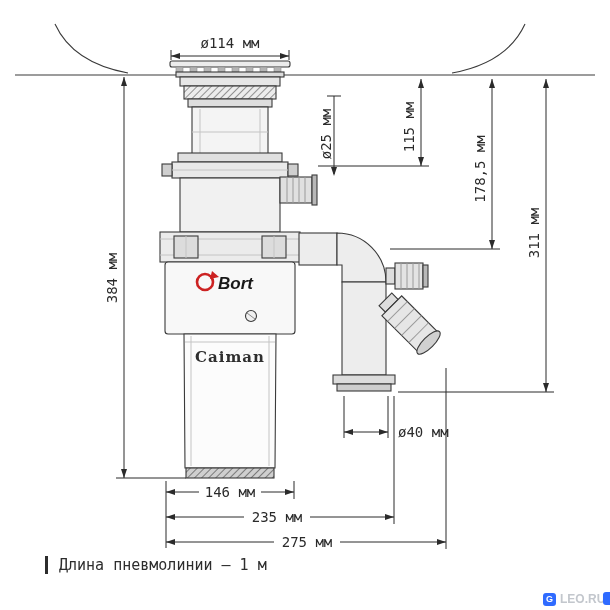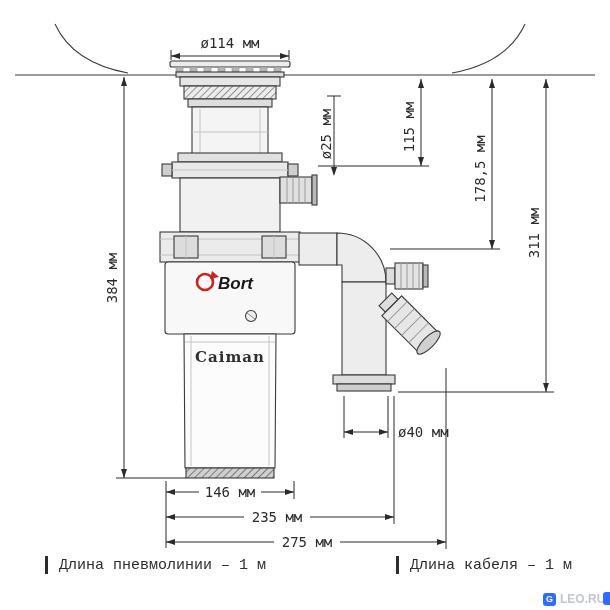--- a/index.html
+++ b/index.html
@@ -10,21 +10,21 @@
   svg { position:absolute; left:0; top:0; }
   .s   { stroke:#3a3a3a; stroke-width:1.1; }
   .thin{ stroke:#c4c4c4; stroke-width:1; }
   .dimline { stroke:#2b2b2b; stroke-width:1; fill:none; }
   .arrow { fill:#2b2b2b; stroke:none; }
   .dim { font-family:"DejaVu Sans Mono", monospace; font-size:14px; fill:#2b2b2b; }
   .brandtext { font-family:"Liberation Sans", sans-serif; font-style:italic; font-weight:700; font-size:17px; fill:#181818; }
   .modeltext { font-family:"DejaVu Serif", serif; font-weight:700; font-size:15px; letter-spacing:1px; fill:#2f2f2f; }
   .footnote {
     position:absolute; top:556px; display:flex; align-items:center;
-    font-size:15px; color:#2d2d2d; white-space:nowrap;font-family:Liberation Mono, monospace;
+    font-size:15px; color:#2d2d2d; white-space:nowrap;
   }
   .footnote .bar { display:inline-block; width:3px; height:18px; background:#2d2d2d; margin-right:11px; }
   .fn-left  { left:45px; }
   .fn-right { left:396px; }
   .watermark {
     position:absolute; left:543px; top:592px; display:flex; align-items:center; gap:4px;
     font-family:"Liberation Sans", sans-serif; font-size:12px; font-weight:700; color:#c3c7cd;
   }
   .wm-sq {
     width:13px; height:13px; background:#2f6bff; border-radius:3px; color:#ffffff;
@@ -250,24 +250,20 @@
       <polygon class="arrow" points="446,542 437,539 437,545"></polygon>
       <text class="dim" x="307" y="547" text-anchor="middle">275 мм</text>
     </g>
   </g>
 </svg>
 
   <div class="footnote fn-left">
     <span class="bar"></span>
     <span>Длина пневмолинии – 1 м</span>
   </div>
-  <div class="footnote fn-right">
-    <span class="bar"></span>
-    <span>Длина кабеля – 1 м</span>
-  </div>
 
   <div class="watermark">
     <span class="wm-sq">G</span>
     <span>LEO.RU</span>
   </div>
   <div class="wm-edge"></div>
 
 </div>
 
 </body></html>

